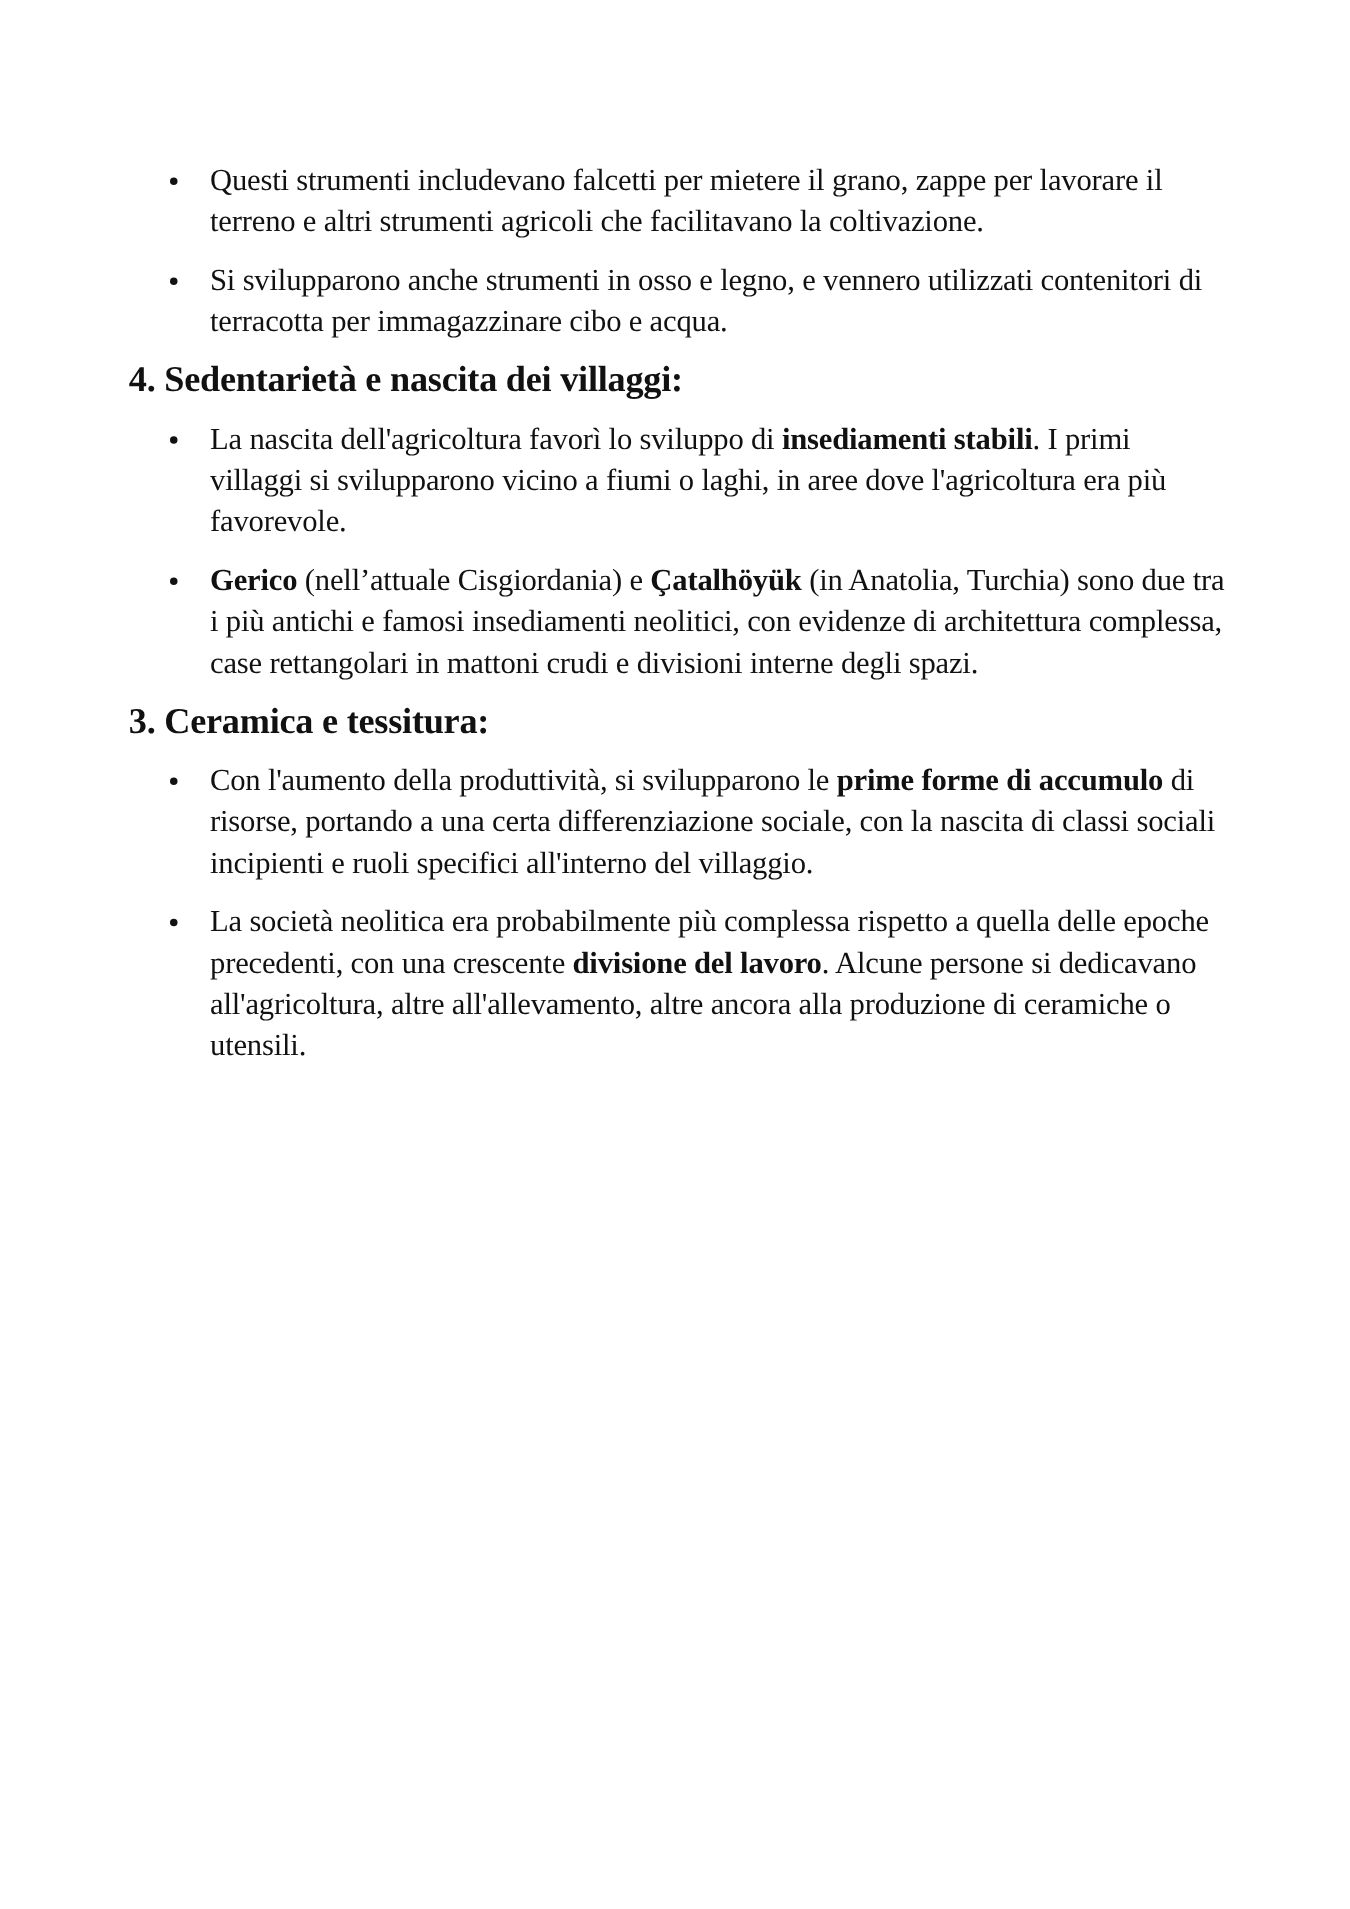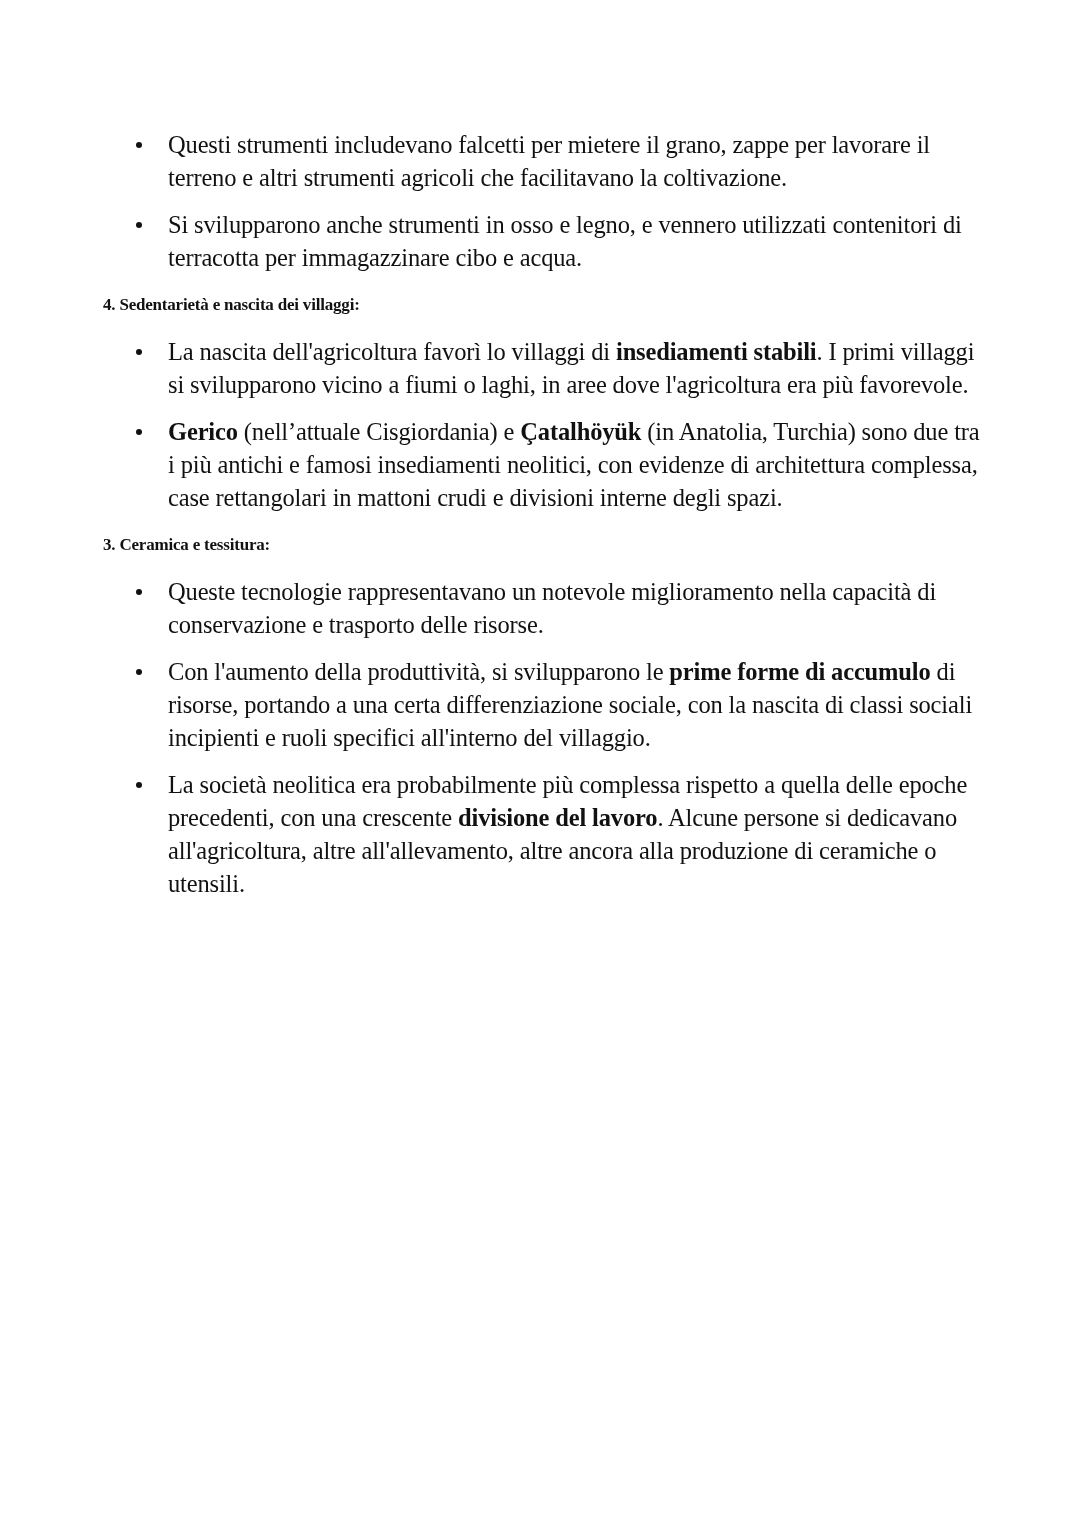--- a/index.html
+++ b/index.html
@@ -23,21 +23,21 @@
       height: 1527px;
       border-radius: 13px;
     }
     .content {
       position: absolute;
       left: 103px;
       top: 128px;
       width: 880px;
     }
     .section-heading {
-      font-size: 17px;
+      font-size: 29px;
       font-weight: bold;
       line-height: 33px;
       margin: 0 0 14px 0;
       letter-spacing: -0.2px;
     }
     ul.bullets {
       list-style: none;
       margin: 0;
       padding: 0;
     }
@@ -78,36 +78,32 @@
         <span class="bullet"></span>
         <span>Si svilupparono anche strumenti in osso e legno, e vennero utilizzati contenitori di terracotta per immagazzinare cibo e acqua.</span>
       </li>
     </ul>
 
     <div>
       <div class="section-heading">4. Sedentarietà e nascita dei villaggi:</div>
       <ul class="bullets">
         <li>
           <span class="bullet"></span>
-          <span>La nascita dell'agricoltura favorì lo villaggi di </span><b>insediamenti stabili</b><span>. I primi villaggi si svilupparono vicino a fiumi o laghi, in aree dove l'agricoltura era più favorevole.</span>
+          <span>La nascita dell'agricoltura favorì lo sviluppo di </span><b>insediamenti stabili</b><span>. I primi villaggi si svilupparono vicino a fiumi o laghi, in aree dove l'agricoltura era più favorevole.</span>
         </li>
         <li>
           <span class="bullet"></span>
           <b>Gerico</b><span> (nell’attuale Cisgiordania) e </span><b>Çatalhöyük</b><span> (in Anatolia, Turchia) sono due tra i più antichi e famosi insediamenti neolitici, con evidenze di architettura complessa, case rettangolari in mattoni crudi e divisioni interne degli spazi.</span>
         </li>
       </ul>
     </div>
 
     <div>
       <div class="section-heading">3. Ceramica e tessitura:</div>
       <ul class="bullets">
-        <li>
-          <span class="bullet"></span>
-          <span>Queste tecnologie rappresentavano un notevole miglioramento nella capacità di conservazione e trasporto delle risorse.</span>
-        </li>
       </ul>
     </div>
 
     <div>
       <ul class="bullets">
         <li>
           <span class="bullet"></span>
           <span>Con l'aumento della produttività, si svilupparono le </span><b>prime forme di accumulo</b><span> di risorse, portando a una certa differenziazione sociale, con la nascita di classi sociali incipienti e ruoli specifici all'interno del villaggio.</span>
         </li>
         <li>

